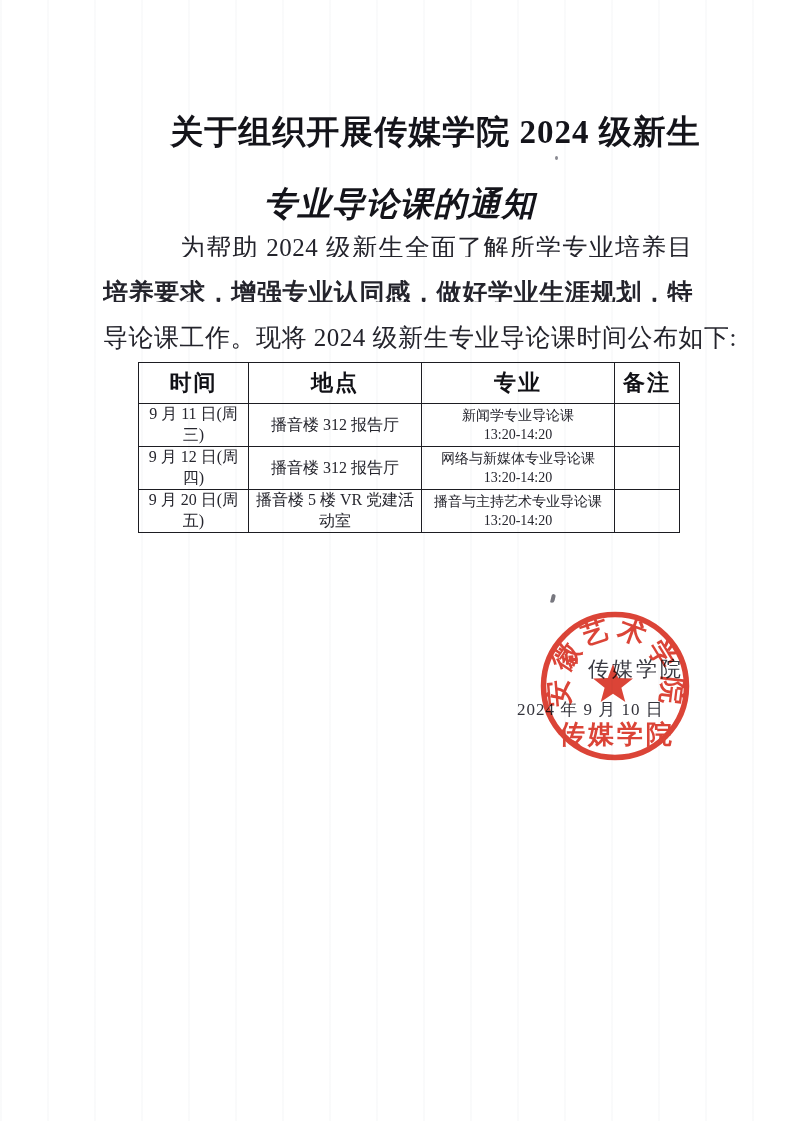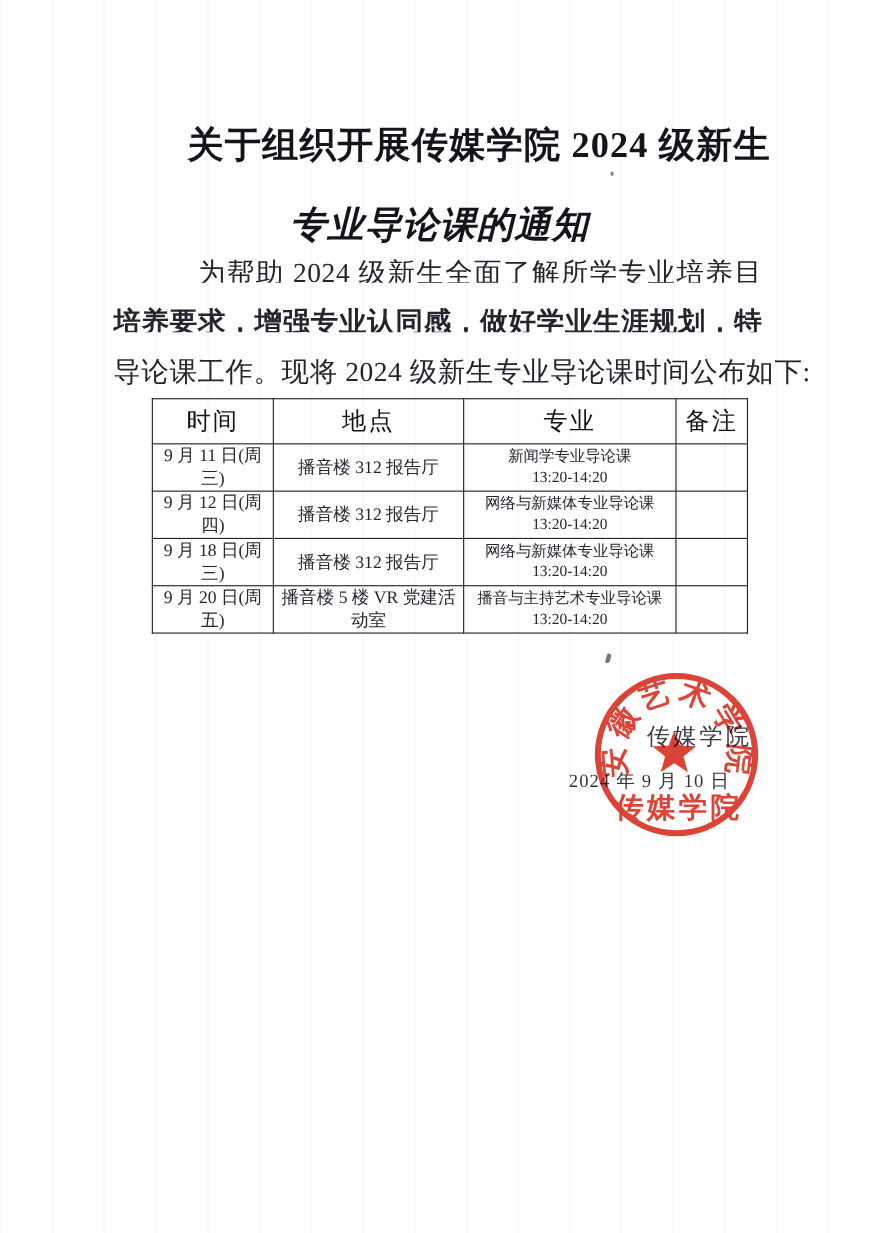--- a/index.html
+++ b/index.html
@@ -40,21 +40,21 @@
     border-collapse: collapse; table-layout: fixed;
     width: 541px;
     font-family: "Liberation Serif", "DejaVu Serif", serif;
   }
   .schedule th, .schedule td {
     border: 1.6px solid #1d1d22;
     text-align: center; vertical-align: middle;
     padding: 0 2px; overflow: hidden;
   }
   .schedule th {
-    height: 40px; font-size: 22px; font-weight: normal; color: #111116;
+    height: 40px; font-size: 22px; font-weight: bold; color: #111116;
     letter-spacing: 2px;
   }
   .schedule td { height: 41px; font-size: 16px; color: #26262e; }
   .schedule td.c-major { font-size: 14px; line-height: 19px; }
   .c-time  { width: 110px; }
   .c-loc   { width: 173px; }
   .c-major { width: 193px; }
   .c-note  { width: 65px;  }
   .sig-org {
     position: absolute; left: 588px; top: 655px;
@@ -110,29 +110,20 @@
   <tr>
     <td>9 月 12 日(周四)</td>
     <td>播音楼 312 报告厅</td>
     <td class="c-major">
       <div>网络与新媒体专业导论课</div>
       <div>13:20-14:20</div>
     </td>
     <td></td>
   </tr>
   <tr>
-    <td>9 月 18 日(周三)</td>
-    <td>播音楼 312 报告厅</td>
-    <td class="c-major">
-      <div>网络与新媒体专业导论课</div>
-      <div>13:20-14:20</div>
-    </td>
-    <td></td>
-  </tr>
-  <tr>
     <td>9 月 20 日(周五)</td>
     <td>播音楼 5 楼 VR 党建活动室</td>
     <td class="c-major">
       <div>播音与主持艺术专业导论课</div>
       <div>13:20-14:20</div>
     </td>
     <td></td>
   </tr>
 </tbody>
   </table>

